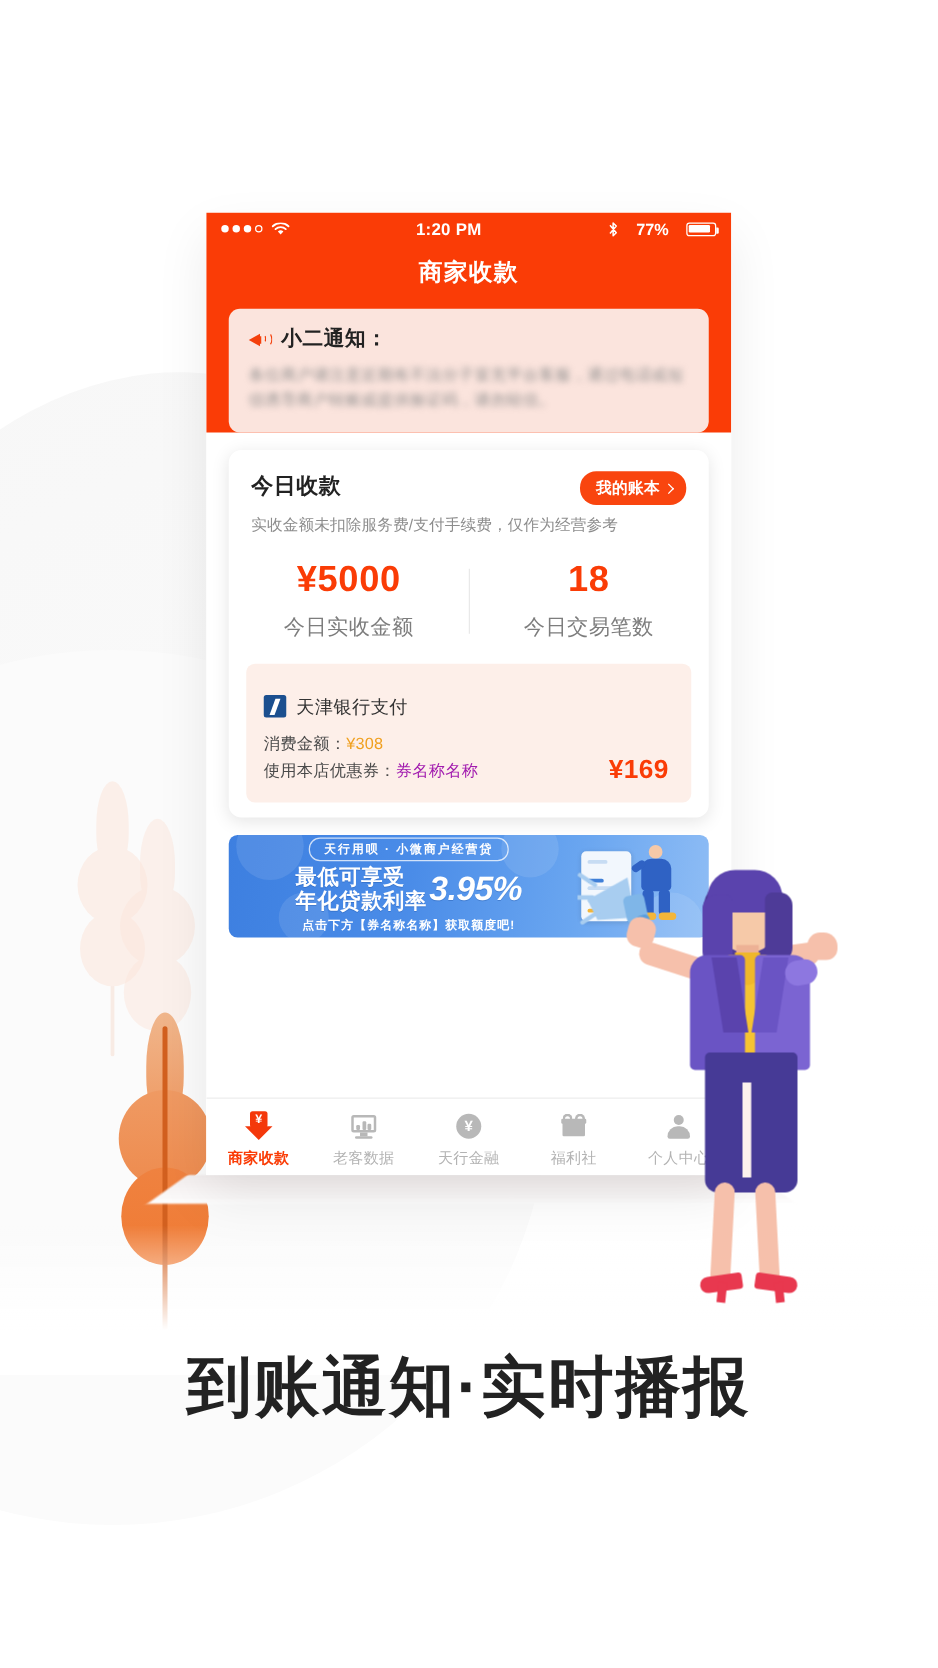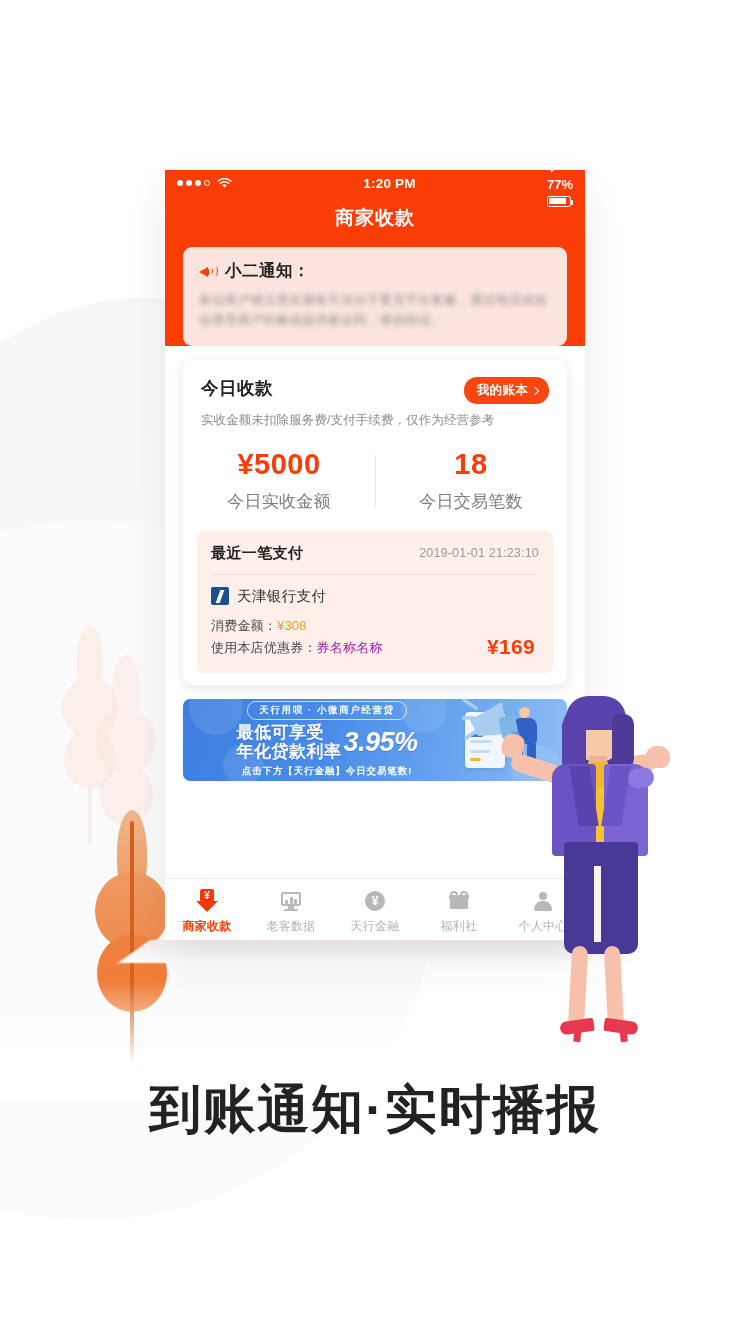--- a/index.html
+++ b/index.html
@@ -103,21 +103,21 @@
     font-size: 13px; font-weight: bold;
   }
   .sb-left { display: flex; align-items: center; gap: 7px; }
   .sig-dots { display: flex; align-items: center; gap: 3px; }
   .sig-dots i {
     width: 6px; height: 6px; border-radius: 50%;
     background: #ffffff; display: block;
   }
   .sig-dots i.hollow { background: transparent; border: 1.2px solid #ffffff; }
   .sb-center { flex: 1; text-align: center; font-size: 13.5px; letter-spacing: .2px; }
-  .sb-right { display: flex; align-items: flex-start; gap: 4px; flex-direction: column; }
+  .sb-right { display: flex; align-items: center; gap: 14px; }
   .batt {
     width: 24px; height: 11px;
     border: 1.3px solid #ffffff; border-radius: 2.5px;
     position: relative; display: inline-block;
   }
   .batt::after {
     content: ""; position: absolute; right: -3.4px; top: 3px;
     width: 2px; height: 5px; background: #ffffff; border-radius: 0 1px 1px 0;
   }
   .batt .fill {
@@ -555,24 +555,20 @@
           <div class="stat-value">¥5000</div>
           <div class="stat-label">今日实收金额</div>
         </div>
         <div class="stat">
           <div class="stat-value">18</div>
           <div class="stat-label">今日交易笔数</div>
         </div>
       </div>
 
       <div class="recent">
-        <div class="recent-top">
-          <span class="recent-title">最近一笔支付</span>
-          <span class="recent-time">2019-01-01 21:23:10</span>
-        </div>
         <div class="pay-method">
           <span class="bank-logo"></span>
           <span class="pay-method-name">天津银行支付</span>
         </div>
         <div class="recent-body">
           <div class="recent-lines">
             <div class="rline">
               <span>消费金额：</span><span class="amt">¥308</span>
             </div>
             <div class="rline">
@@ -592,21 +588,21 @@
 
       <div class="banner-inner">
         <div class="banner-tag">天行用呗 · 小微商户经营贷</div>
         <div class="banner-main">
           <div class="banner-lines">
             <div class="banner-l1">最低可享受</div>
             <div class="banner-l2">年化贷款利率</div>
           </div>
           <div class="banner-rate">3.95%</div>
         </div>
-        <div class="banner-cta">点击下方【天行金融】今日交易笔数!</div>
+        <div class="banner-cta">点击下方【券名称名称】获取额度吧!</div>
       </div>
 
       <div class="banner-phone">
         <span class="bar" style="left:5px;top:7px;width:16px;"></span>
         <span class="bar blue" style="left:5px;top:22px;width:13px;"></span>
         <span class="bar" style="left:5px;top:28px;width:22px;"></span>
         <span class="bar" style="left:5px;top:38px;width:20px;"></span>
         <span class="bar yellow" style="left:5px;top:46px;width:11px;"></span>
       </div>
       <div class="banner-person">

